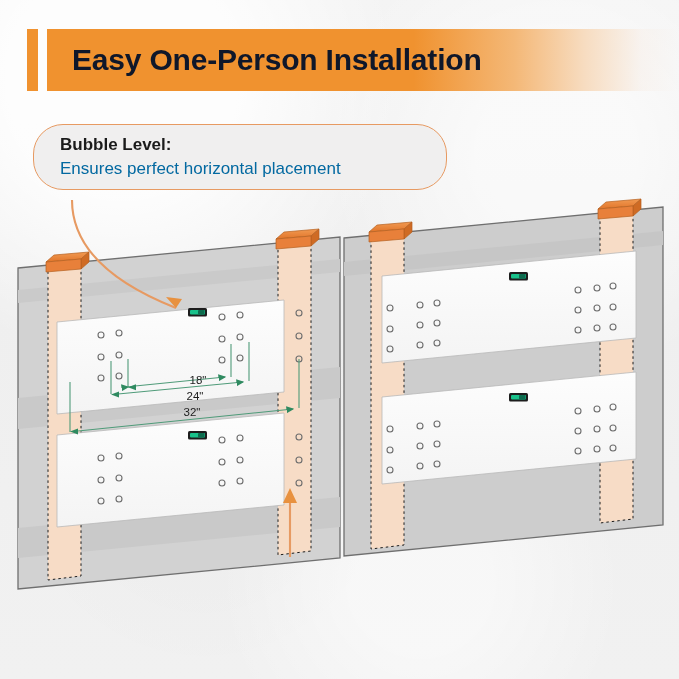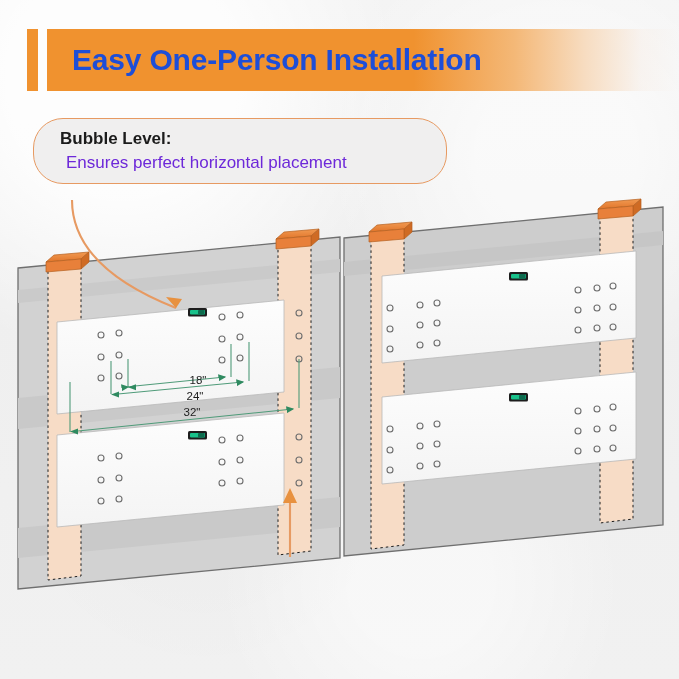--- a/index.html
+++ b/index.html
@@ -29,40 +29,40 @@
     position:absolute;left:27px;top:0;width:11px;height:62px;
     background:#f0922f;
   }
   .header-bar{
     position:absolute;left:47px;top:0;right:0;height:62px;
     background:linear-gradient(90deg,#f0922f 0%, #f0922f 58%, #f4b877 74%, #f7dcc0 85%, rgba(247,237,229,.45) 94%, rgba(242,242,242,0) 100%);
   }
   .header-title{
     position:absolute;left:72px;top:0;height:62px;
     display:flex;align-items:center;
-    font-size:30px;font-weight:bold;color:#1d4ed8;
+    font-size:30px;font-weight:bold;color:#0f172a;
     letter-spacing:-.2px;white-space:nowrap;
   }
 
   
   .callout{
     position:absolute;
     background:#f0efef;
     border:1.6px solid #e79a62;
     border-radius:30px;
     box-sizing:border-box;
     padding:9px 22px 11px 26px;
   }
   .callout-title{
     font-size:17px;font-weight:bold;color:#1b1b1b;line-height:1.35;
   }
   .callout-sub{
-    font-size:17px;font-weight:normal;color:#6d28d9;line-height:1.4;margin-left:6px;
-  }
-  #callout-bubble{left:33px;top:118px;width:414px;height:66px;}
+    font-size:17px;font-weight:normal;color:#0369a1;line-height:1.4;
+  }
+  #callout-bubble{left:33px;top:124px;width:414px;height:66px;}
   #callout-template{left:258px;top:557px;width:385px;height:66px;}
 
   
   svg.diagram{position:absolute;left:0;top:0;width:679px;height:679px;}
   text.dim{
     font-family:"Liberation Sans", sans-serif;
     font-size:11.5px;fill:#1c1c1c;
   }
 </style>
 </head>

